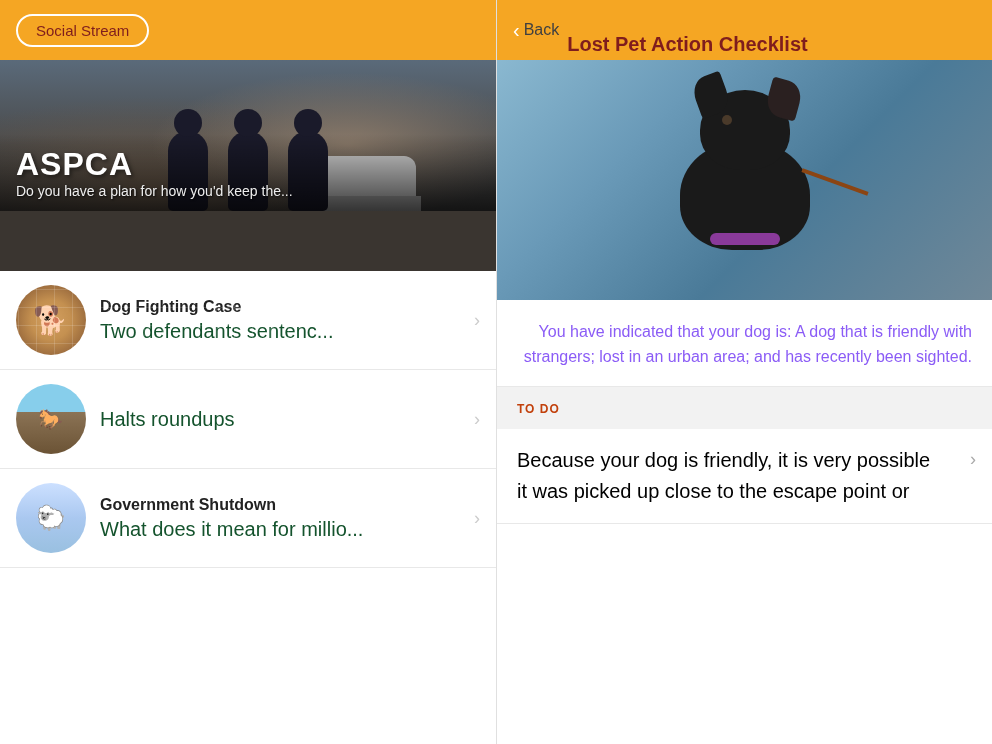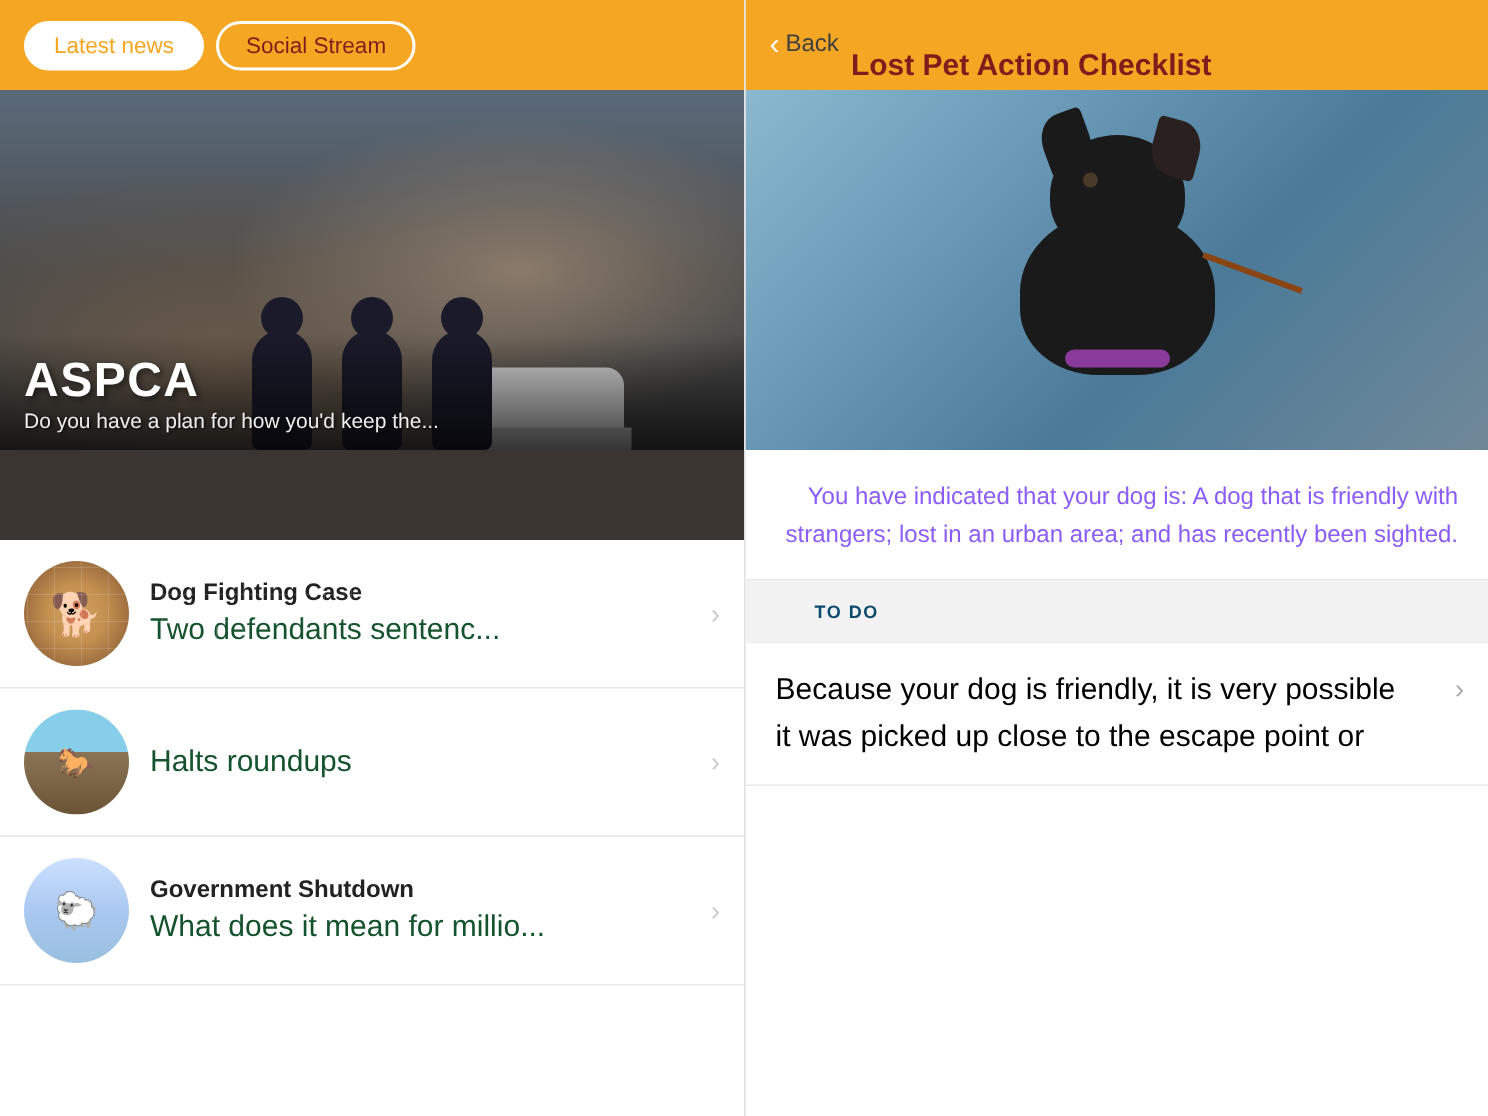--- a/index.html
+++ b/index.html
@@ -42,21 +42,21 @@
       background: transparent;
     }
 
     .tab-btn.active {
       background: #fff;
       color: #f5a623;
     }
 
     .hero-image {
       width: 100%;
-      height: 300px;
+      height: 211px;
       background: linear-gradient(135deg, #3a3a3a 0%, #5a5a5a 30%, #4a4a4a 60%, #2a2a2a 100%);
       position: relative;
       flex-shrink: 0;
       overflow: hidden;
       padding-left: 28px;
     }
 
     
     .hero-bg {
       position: absolute;
@@ -389,24 +389,23 @@
     }
 
     .todo-section {
       background: #f2f2f2;
       padding: 12px 20px;
     }
 
     .todo-label {
       font-size: 12px;
       font-weight: 700;
-      color: #0c4a6e;
+      color: #c2410c;
       letter-spacing: 1px;
       text-transform: uppercase;
-      margin-left: 26px;
     }
 
     .todo-content {
       padding: 16px 20px;
       border-bottom: 1px solid #e8e8e8;
       position: relative;
     }
 
     .todo-text {
       font-size: 20px;
@@ -432,21 +431,20 @@
         linear-gradient(90deg, rgba(255,255,255,0.15) 1px, transparent 1px);
       background-size: 18px 18px;
     }
   </style>
 </head>
 <body>
 
 <div class="left-panel">
 
   <div class="left-header">
-    <button class="tab-btn active">Latest news</button>
     <button class="tab-btn">Social Stream</button>
   </div>
 
   <div class="hero-image">
     <div class="hero-bg"></div>
     <div class="hero-van"></div>
     <div class="hero-silhouette">
       <div class="silhouette"></div>
       <div class="silhouette"></div>
       <div class="silhouette"></div>

